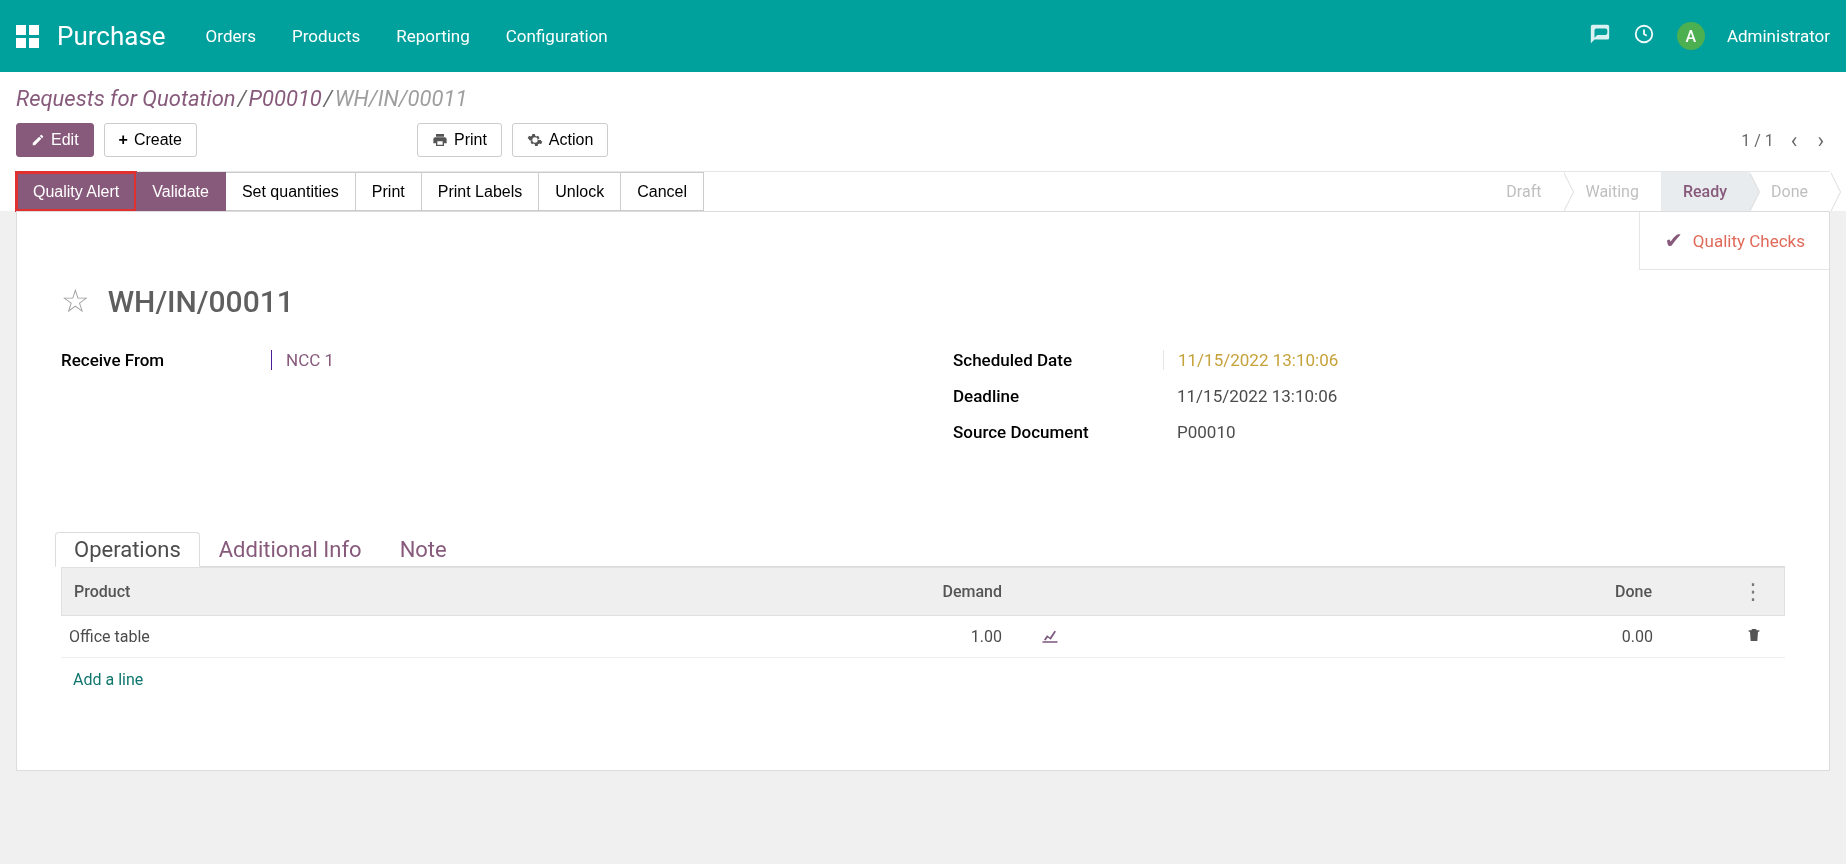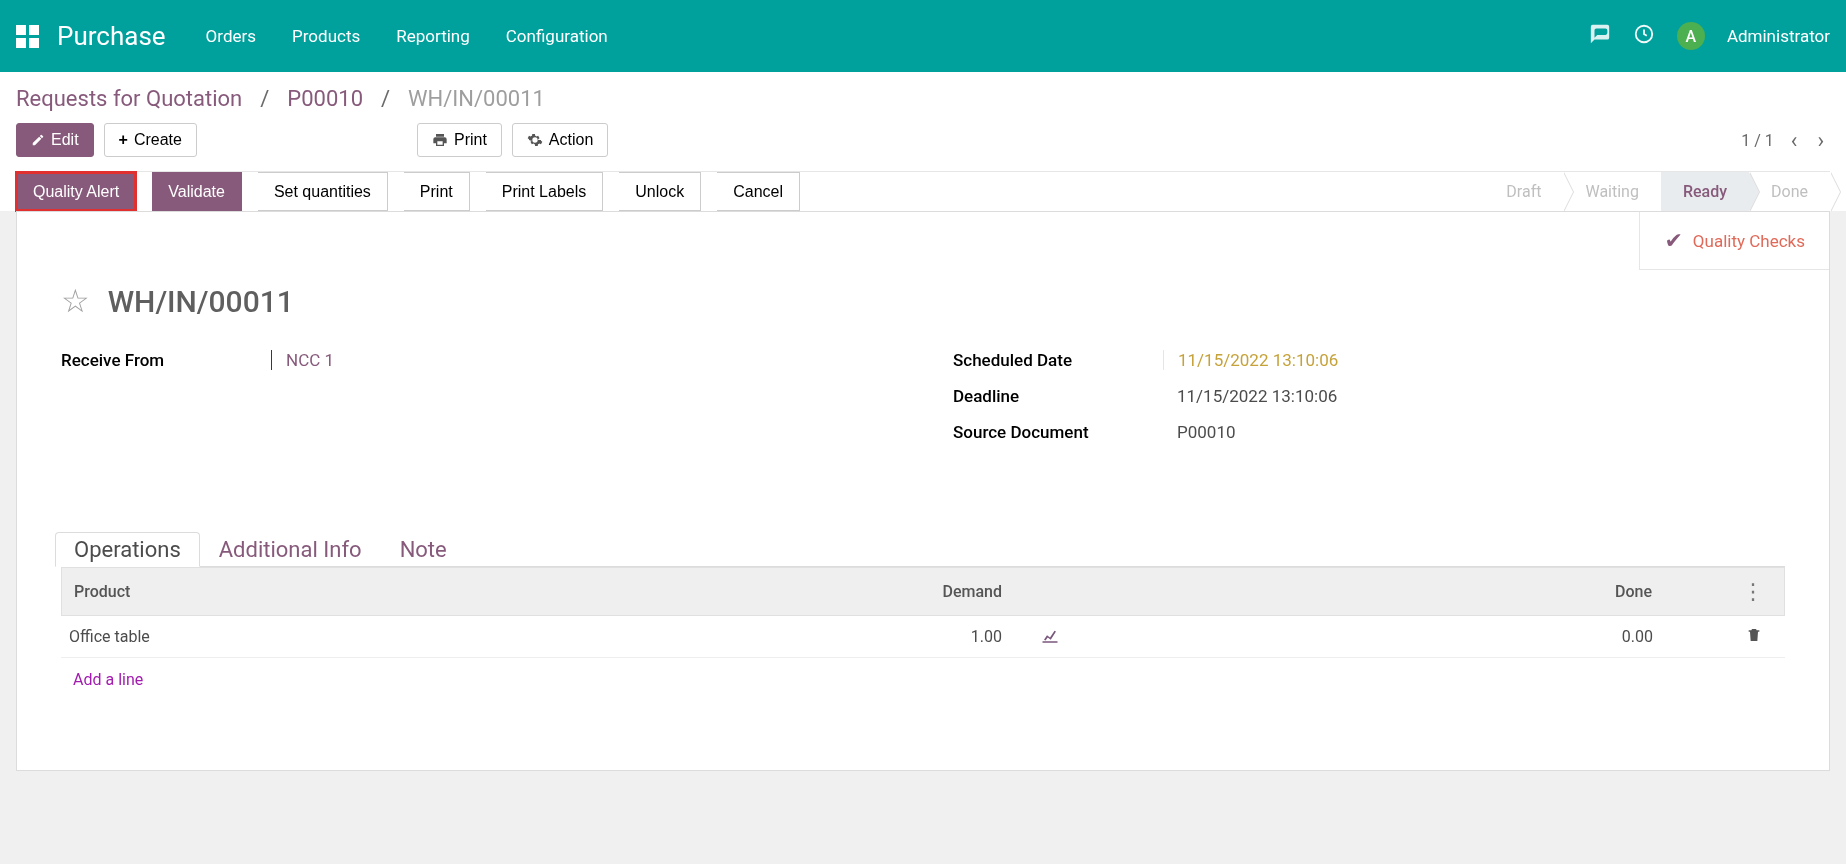--- a/index.html
+++ b/index.html
@@ -33,38 +33,38 @@
   .icon-btn { font-size: 20px; cursor: pointer; opacity: .95; }
   .avatar {
     width: 28px; height: 28px; border-radius: 50%;
     background: #4caf50; color: #fff; display: flex;
     align-items: center; justify-content: center; font-size: 16px; font-weight: 500;
   }
   .user-name { font-size: 17px; }
 
   
   .control-panel { background: #fff; padding: 14px 16px 0 16px; }
-  .breadcrumb { font-size: 22px; margin-bottom: 12px; display: flex; gap: 18px; align-items: center; }
+  .breadcrumb { font-size: 22px; margin-bottom: 12px; display: flex; gap: 2px; align-items: center; font-style: italic; }
   .breadcrumb a { color: #875a7b; text-decoration: none; cursor: pointer; }
   .breadcrumb .sep { color: #6a6a6a; }
   .breadcrumb .current { color: #9e9e9e; }
 
   .ctrl-row { display: flex; align-items: center; }
   .btn { display: inline-flex; align-items: center; gap: 6px;
          padding: 7px 14px; font-size: 16px; border: 1px solid #ccc;
          background: #fff; cursor: pointer; border-radius: 3px; }
   .btn-primary { background: #875a7b; color: #fff; border-color: #875a7b; }
   .btn + .btn { margin-left: 10px; }
   .ctrl-right { margin-left: auto; display: flex; align-items: center; gap: 11px; color: #6a6a6a; font-size: 16px; }
   .pager-nav { display: flex; gap: 8px; }
   .pager-arrow { font-size: 22px; cursor: pointer; color: #6a6a6a; padding: 0 6px; }
 
   
   .statusbar { display: flex; align-items: stretch; border-top: 1px solid #e6e6e6; margin-top: 14px; background: #fff; }
-  .statusbar .left { display: flex; padding: 0; gap: 16px; }
+  .statusbar .left { display: flex; padding: 0; }
   .status-btn { padding: 9px 16px; font-size: 16px; border: 1px solid #ccc; background: #fff; cursor: pointer; border-left: none; }
   .status-btn:first-child { border-left: 1px solid #ccc; }
   .status-btn.filled { background: #875a7b; color: #fff; border-color: #875a7b; }
   .status-btn.highlight { outline: 3px solid #e03030; outline-offset: -2px; }
   .statusbar .right { margin-left: auto; display: flex; align-items: flex-end; }
   .stage { position: relative; padding: 10px 22px; color: #bfbfbf; font-size: 16px; }
   .stage::after {
     content: ''; position: absolute; right: -10px; top: 0; bottom: 0;
     width: 0; height: 0;
     border-top: 20px solid transparent;
@@ -103,21 +103,21 @@
 
   
   .grid { margin: 0 44px; }
   .grid-header, .grid-row { display: grid; grid-template-columns: 360px 1fr 60px 1fr 60px 46px; align-items: center; padding: 10px 8px; font-size: 16px; }
   .grid-header { background: #efefef; color: #555; font-weight: 500; border: 1px solid #e0e0e0; }
   .grid-header .col { padding: 4px 4px; }
   .grid-row { border-bottom: 1px solid #eee; }
   .col.num { text-align: right; padding-right: 18px; }
   .col.icon { text-align: center; color: #7a577d; cursor: pointer; font-size: 18px; }
   .col.del { text-align: center; color: #555; cursor: pointer; font-size: 18px; }
-  .add-line { color: #a21caf; padding: 12px 12px; cursor: pointer; font-size: 16px; }
+  .add-line { color: #0f766e; padding: 12px 12px; cursor: pointer; font-size: 16px; }
   .kebab { font-size: 22px; color: #777; text-align: center; cursor: pointer; }
 </style>
 </head>
 <body>
 
 <div class="topnav">
   <div class="apps-icon">
       <span></span>
       <span></span>
       <span></span>

